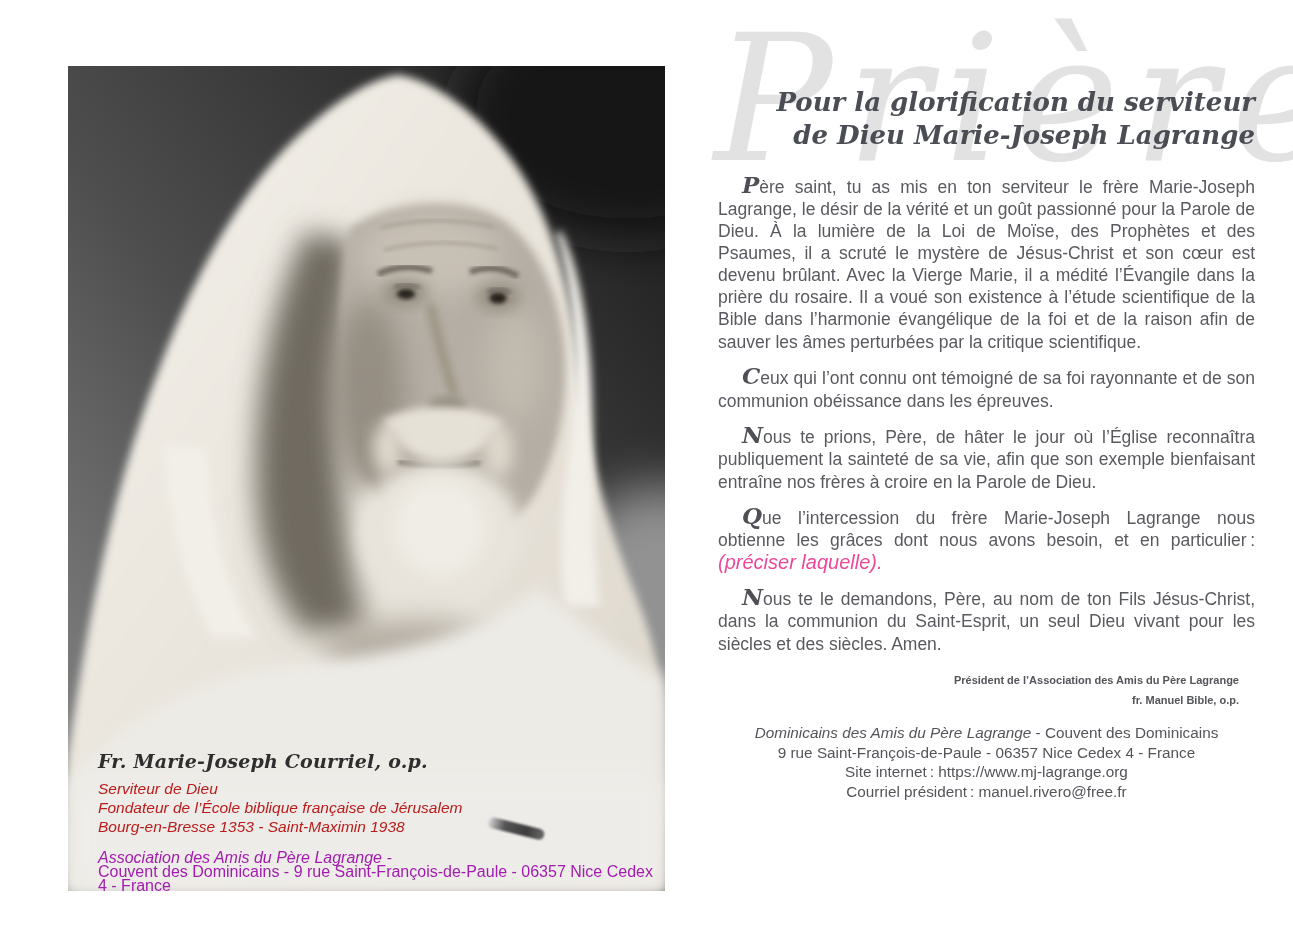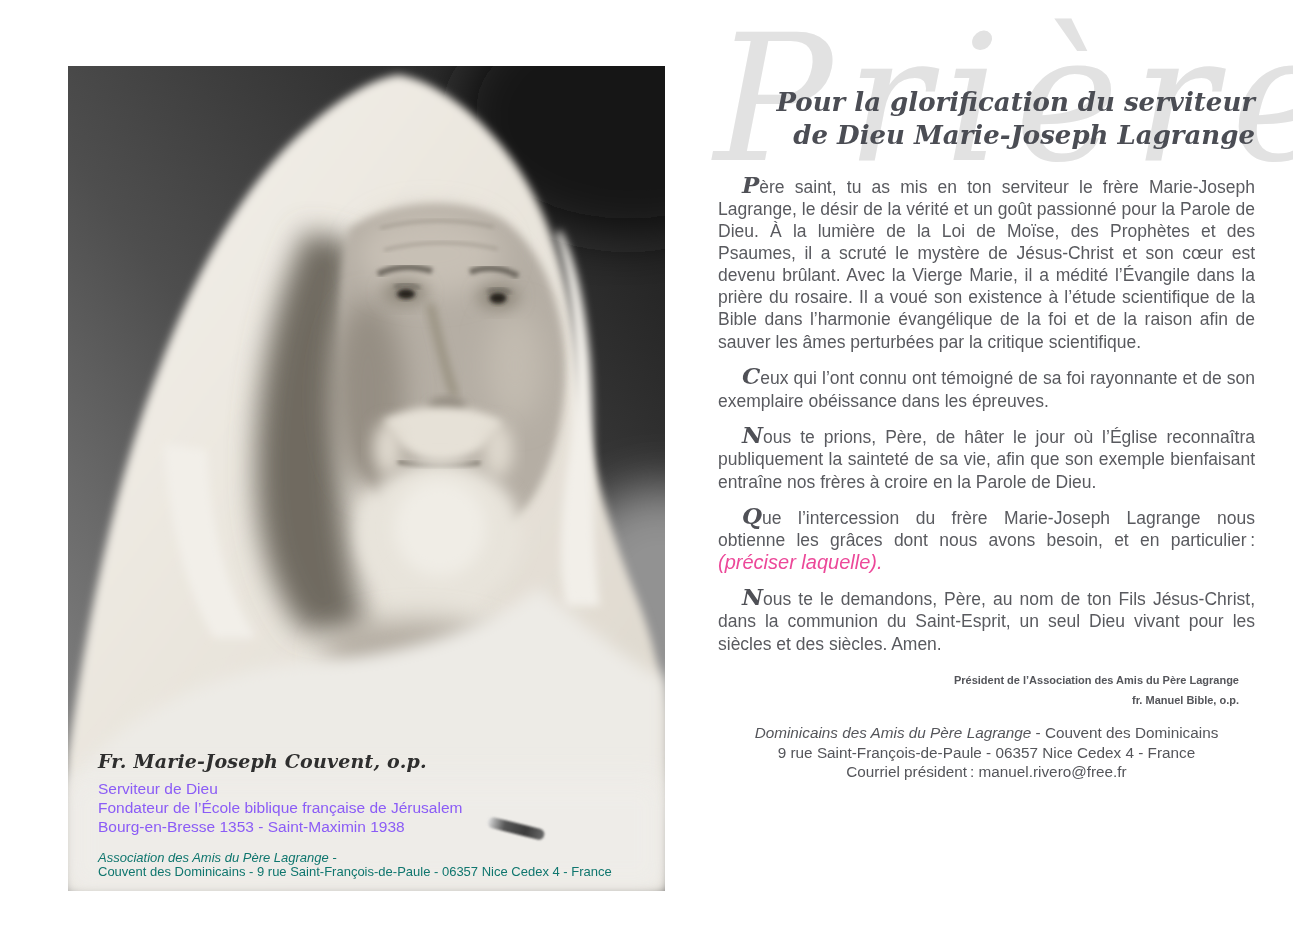--- a/index.html
+++ b/index.html
@@ -10,22 +10,22 @@
 
   
   .photo { position:absolute; left:68px; top:66px; width:597px; height:825px; overflow:hidden; }
   .photo svg { position:absolute; left:0; top:0; display:block; }
 
   .caption { position:absolute; left:30px; top:684px; z-index:3; }
   .cap-name {
     font-family:"DejaVu Serif", serif; font-style:italic; font-weight:700;
     font-size:19px; color:#2e2e2e; letter-spacing:.2px;
   }
-  .cap-lines { margin-top:7px; font-size:15.5px; line-height:19px; color:#8b5cf6; }
-  .cap-small { margin-top:15px; font-size:13px; line-height:14px; color:#0f766e; }
+  .cap-lines { margin-top:7px; font-size:15.5px; line-height:19px; color:#b91c1c;font-style:italic; }
+  .cap-small { margin-top:15px; font-size:16px; line-height:14px; color:#a21caf; }
   .cap-small .line1 { font-style:italic; }
 
   .pen {
     position:absolute; left:419px; top:757px; width:58px; height:11px; z-index:3;
     border-radius:6px; transform:rotate(14deg); filter:blur(1px);
     background:linear-gradient(90deg,#e3e3e3 0%,#a5a5a5 12%,#555 30%,#3c3c3c 68%,#6a6a6a 100%);
   }
 
   
   .prayer { position:absolute; left:718px; top:0; width:537px; height:829px; }
@@ -144,21 +144,21 @@
                C521,470 528,372 522,292 C517,232 505,186 492,164 Z" fill="#f2efe9" filter="url(#b4)"></path>
       <path d="M96,378 C100,450 116,522 146,572 L188,572 C157,522 141,452 139,384 Z" fill="#f2efe9" filter="url(#b4)"></path>
 
       <ellipse cx="350" cy="588" rx="95" ry="34" fill="#b2aba0" filter="url(#b14)"></ellipse>
       <path d="M0,825 L0,715 C62,642 152,602 242,596 C332,590 420,562 470,522
                C520,560 560,598 597,612 L597,825 Z" fill="#edebe6" filter="url(#b8)"></path>
       <rect x="0" y="712" width="597" height="113" fill="#efede9" opacity="0.9" filter="url(#b14)"></rect>
     </svg>
 
     <div class="caption">
-      <div class="cap-name">Fr. Marie-Joseph Couvent, o.p.</div>
+      <div class="cap-name">Fr. Marie-Joseph Courriel, o.p.</div>
       <div class="cap-lines">
         <div>Serviteur de Dieu</div>
         <div>Fondateur de l’École biblique française de Jérusalem</div>
         <div>Bourg-en-Bresse 1353 - Saint-Maximin 1938</div>
       </div>
       <div class="cap-small">
         <div class="line1">Association des Amis du Père Lagrange -</div>
         <div class="line2">Couvent des Dominicains - 9 rue Saint-François-de-Paule - 06357 Nice Cedex 4 - France</div>
       </div>
     </div>
@@ -169,31 +169,32 @@
   <div class="prayer">
     <div class="watermark">Prière</div>
 
     <h1 class="title">
       <span>Pour la glorification du serviteur</span><br>
       <span>de Dieu Marie-Joseph Lagrange</span>
     </h1>
 
     <div class="body-text">
       <p class="first"><span class="ini">P</span><span>ère saint, tu as mis en ton serviteur le frère Marie-Joseph Lagrange, le désir de la vérité et un goût passionné pour la Parole de Dieu. À la lumière de la Loi de Moïse, des Prophètes et des Psaumes, il a scruté le mystère de Jésus-Christ et son cœur est devenu brûlant. Avec la Vierge Marie, il a médité l’Évangile dans la prière du rosaire. Il a voué son existence à l’étude scientifique de la Bible dans l’harmonie évangélique de la foi et de la raison afin de sauver les âmes perturbées par la critique scientifique.</span><span class="aside"></span></p>
-      <p><span class="ini">C</span><span>eux qui l’ont connu ont témoigné de sa foi rayonnante et de son exemplaire obéissance dans les épreuves.</span><span class="aside"></span></p>
+      <p><span class="ini">C</span><span>eux qui l’ont connu ont témoigné de sa foi rayonnante et de son communion obéissance dans les épreuves.</span><span class="aside"></span></p>
       <p><span class="ini">N</span><span>ous te prions, Père, de hâter le jour où l’Église reconnaîtra publiquement la sainteté de sa vie, afin que son exemple bienfaisant entraîne nos frères à croire en la Parole de Dieu.</span><span class="aside"></span></p>
       <p><span class="ini">Q</span><span>ue l’intercession du frère Marie-Joseph Lagrange nous obtienne les grâces dont nous avons besoin, et en particulier : </span><span class="aside">(préciser laquelle).</span></p>
       <p><span class="ini">N</span><span>ous te le demandons, Père, au nom de ton Fils Jésus-Christ, dans la communion du Saint-Esprit, un seul Dieu vivant pour les siècles et des siècles. Amen.</span><span class="aside"></span></p>
     </div>
 
     <div class="signature">
       <div>Président de l’Association des Amis du Père Lagrange</div>
       <div>fr. Manuel Bible, o.p.</div>
     </div>
 
     <div class="footerblock">
       <div><span class="it">Dominicains des Amis du Père Lagrange</span><span> - Couvent des Dominicains</span></div>
       <div>9 rue Saint-François-de-Paule - 06357 Nice Cedex 4 - France</div>
+      <div>Site internet : https://www.mj-lagrange.org</div>
       <div>Courriel président : manuel.rivero@free.fr</div>
     </div>
   </div>
 
 </div>
 
 </body></html>

